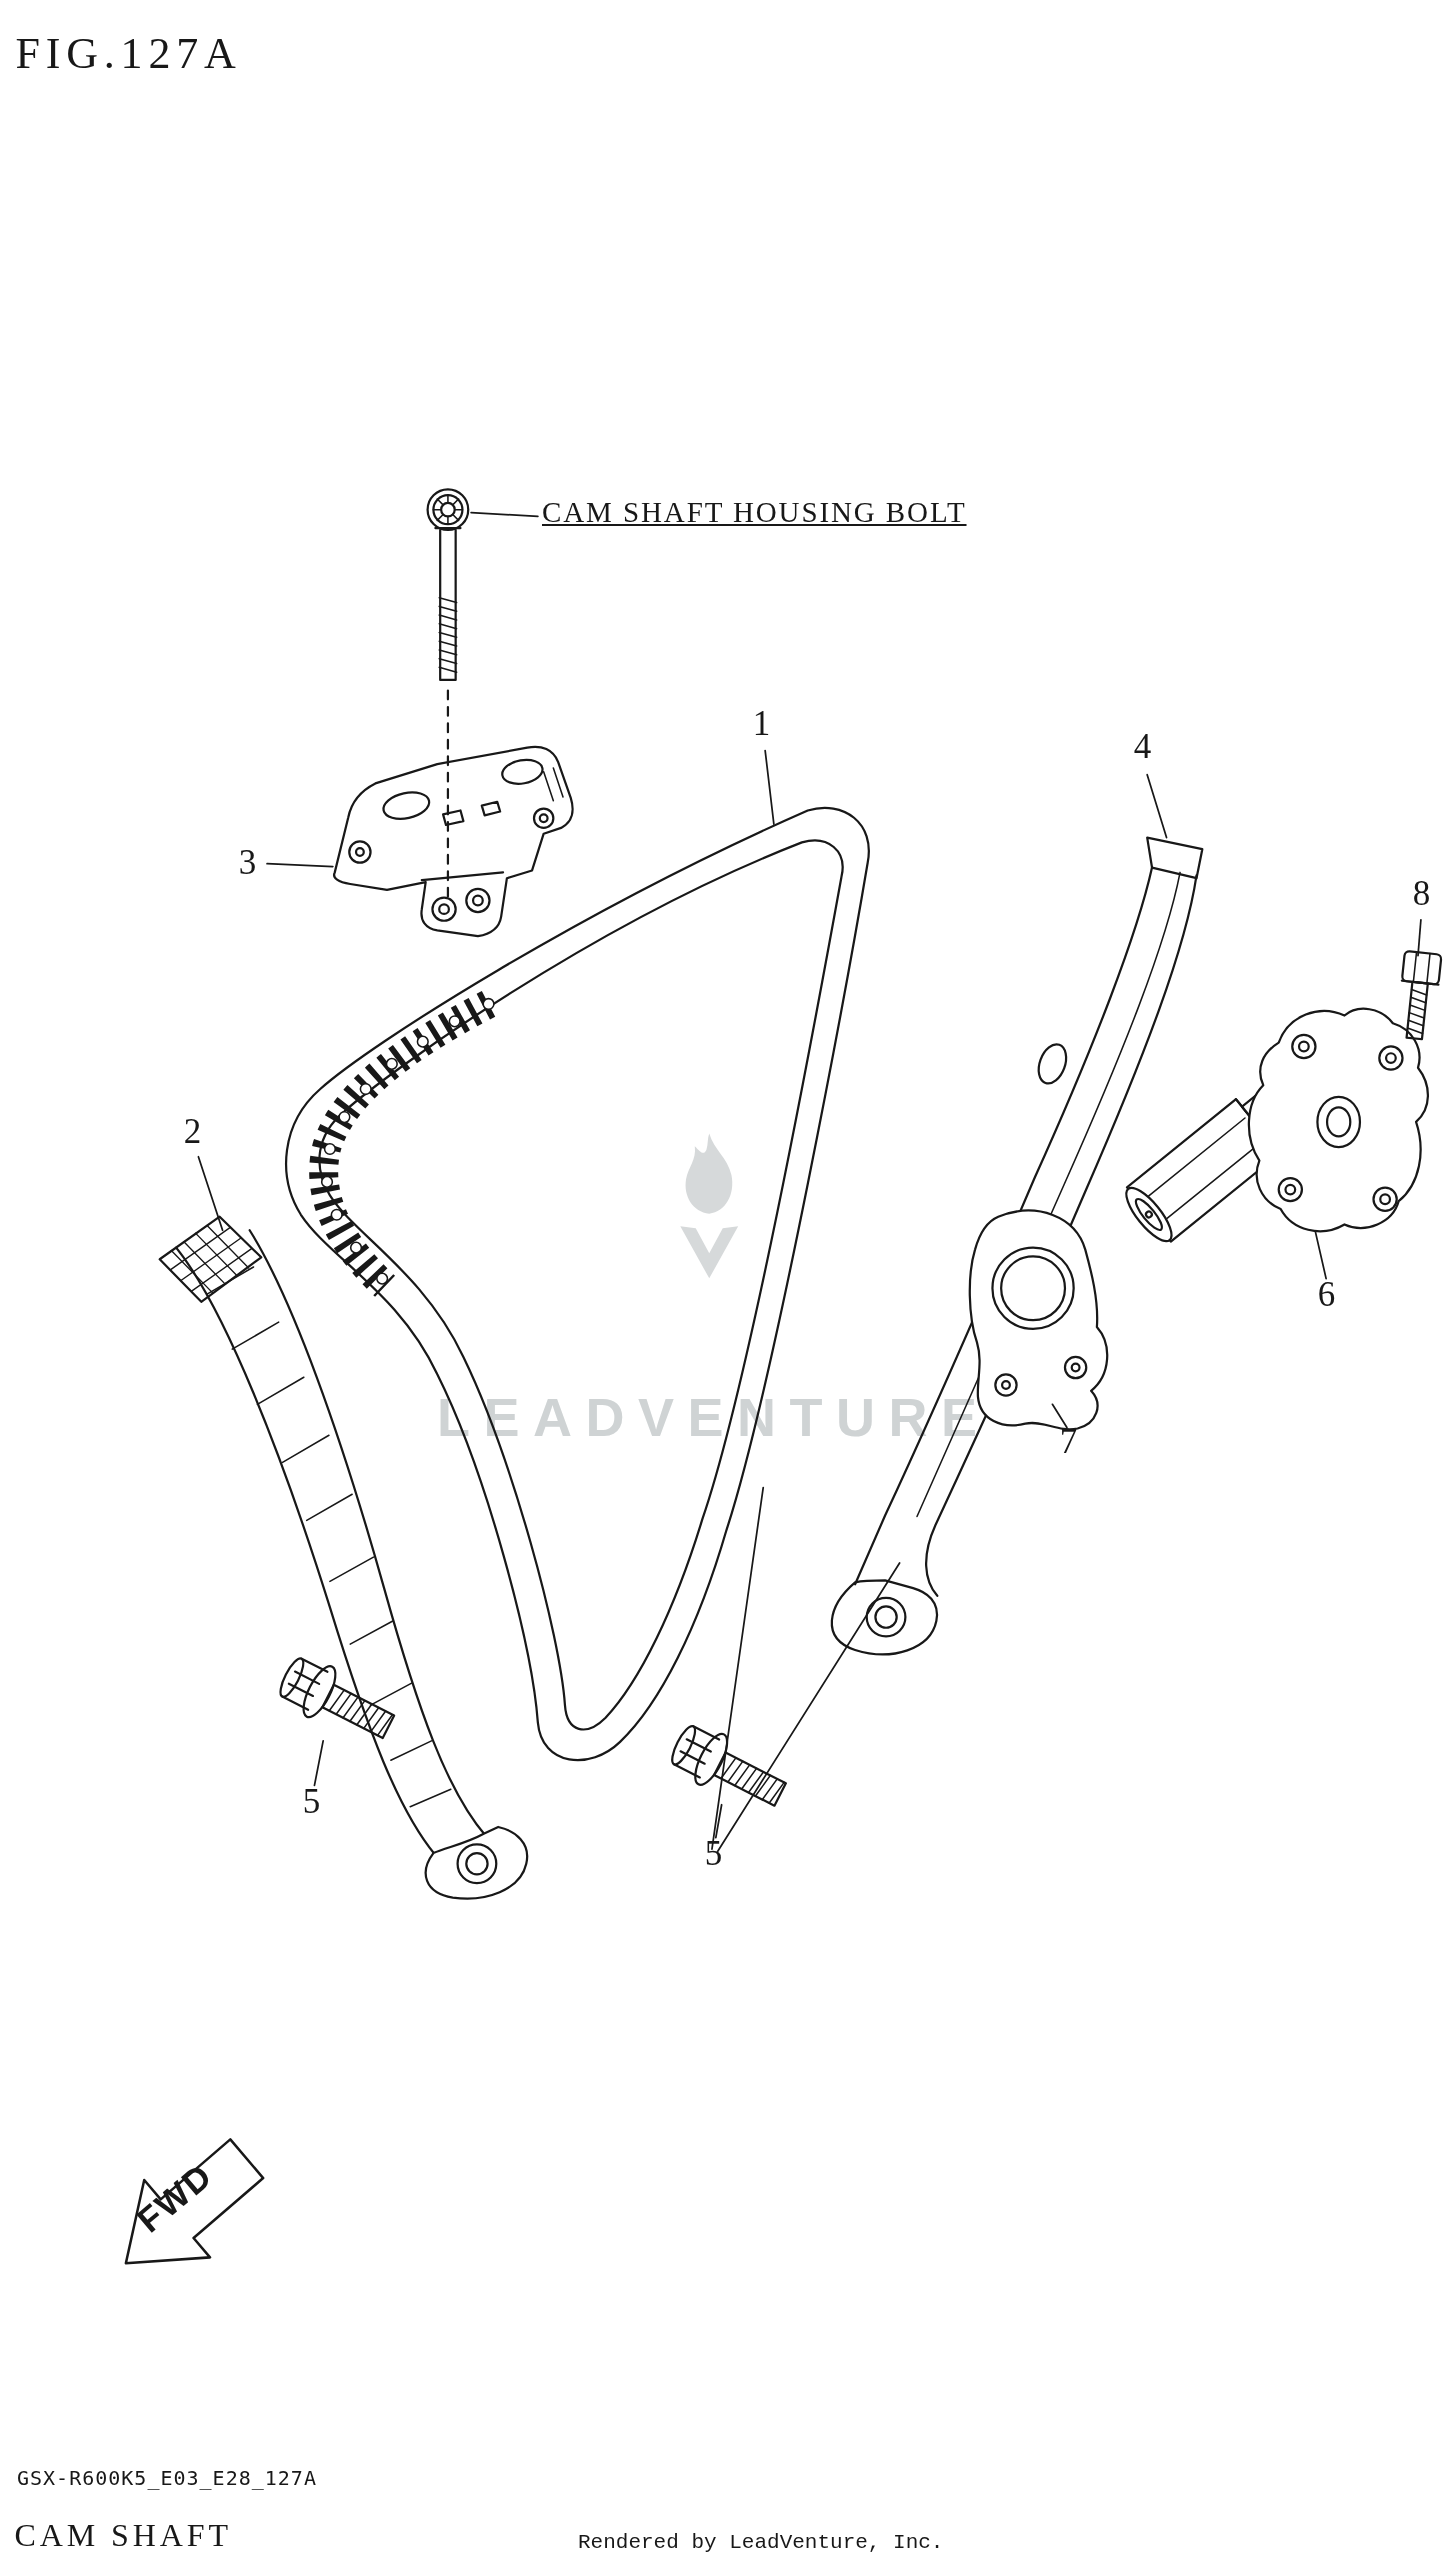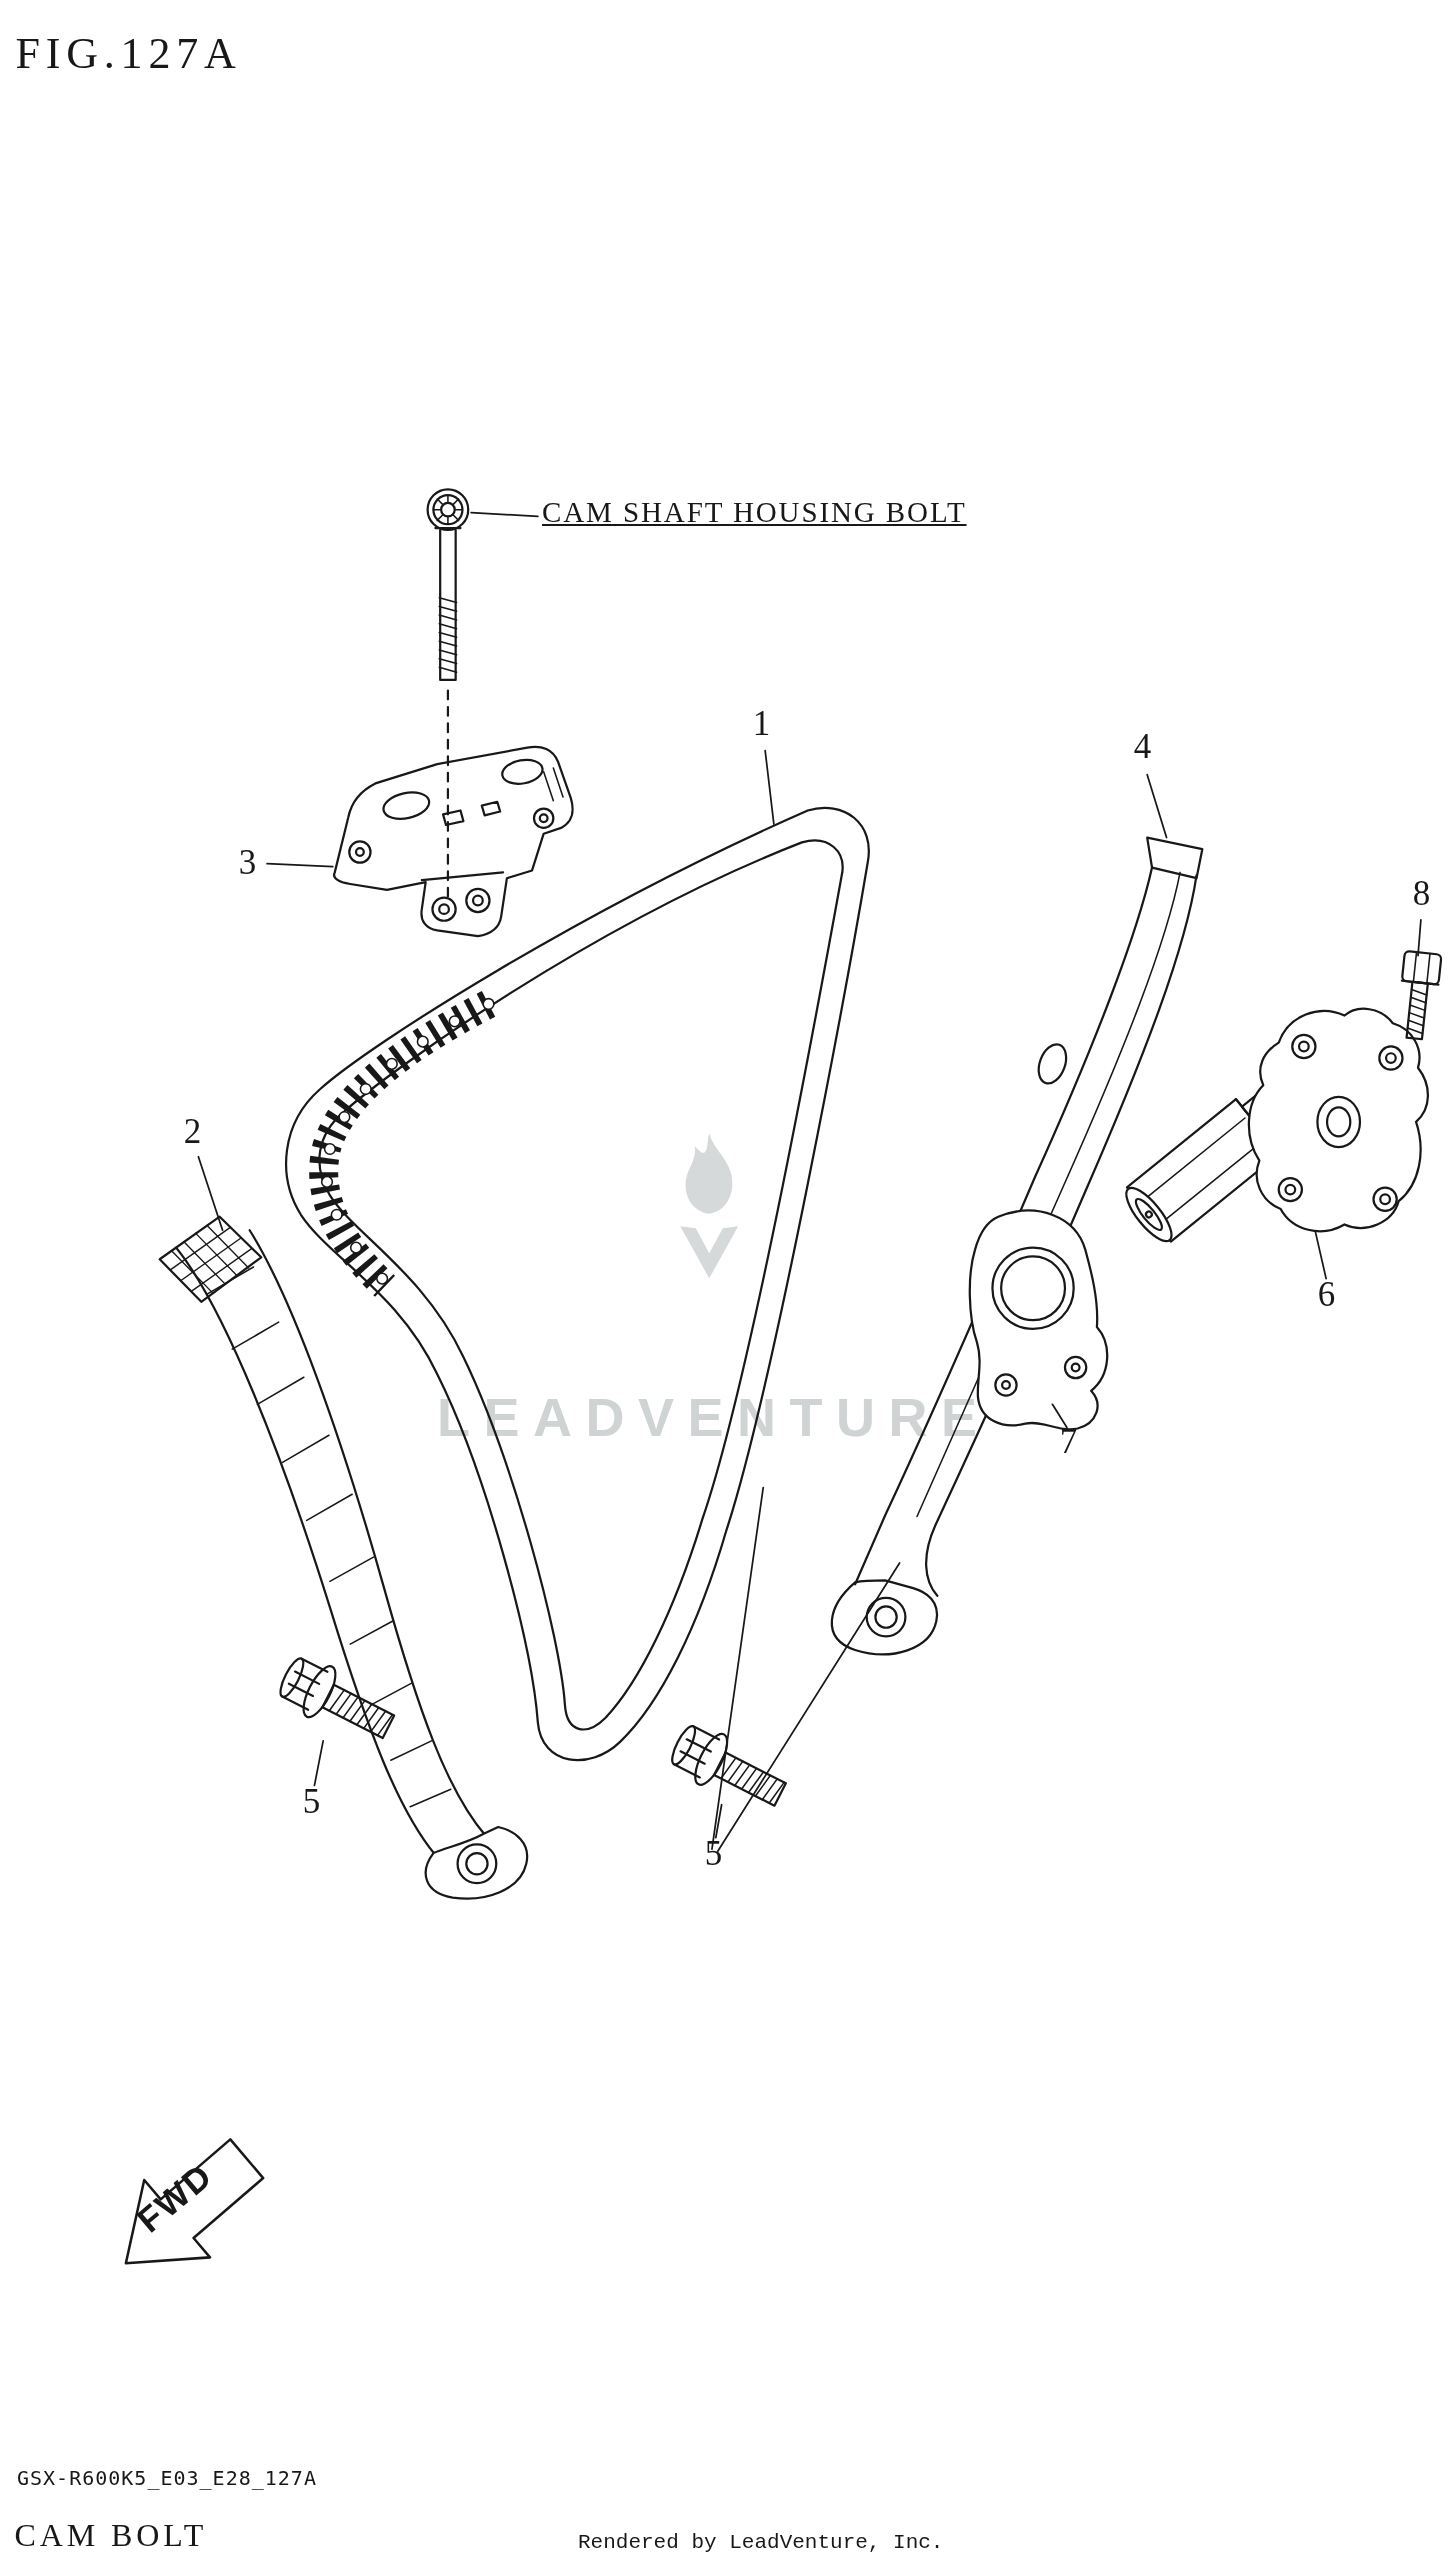--- a/index.html
+++ b/index.html
@@ -208,17 +208,17 @@
   <div class="callout" style="left:173px;top:1112px;">2</div>
   <div class="callout" style="left:228px;top:843px;">3</div>
   <div class="callout" style="left:1123px;top:727px;">4</div>
   <div class="callout" style="left:292px;top:1782px;">5</div>
   <div class="callout" style="left:694px;top:1834px;">5</div>
   <div class="callout" style="left:1307px;top:1275px;">6</div>
   <div class="callout" style="left:1049px;top:1422px;">7</div>
   <div class="callout" style="left:1402px;top:874px;">8</div>
 
   <div class="footer-code">GSX-R600K5_E03_E28_127A</div>
-  <div class="footer-title">CAM BOLT</div>
+  <div class="footer-title">CAM SHAFT</div>
   <div class="footer-credit">Rendered by LeadVenture, Inc.</div>
 
 </div>
 
 
 </body></html>

